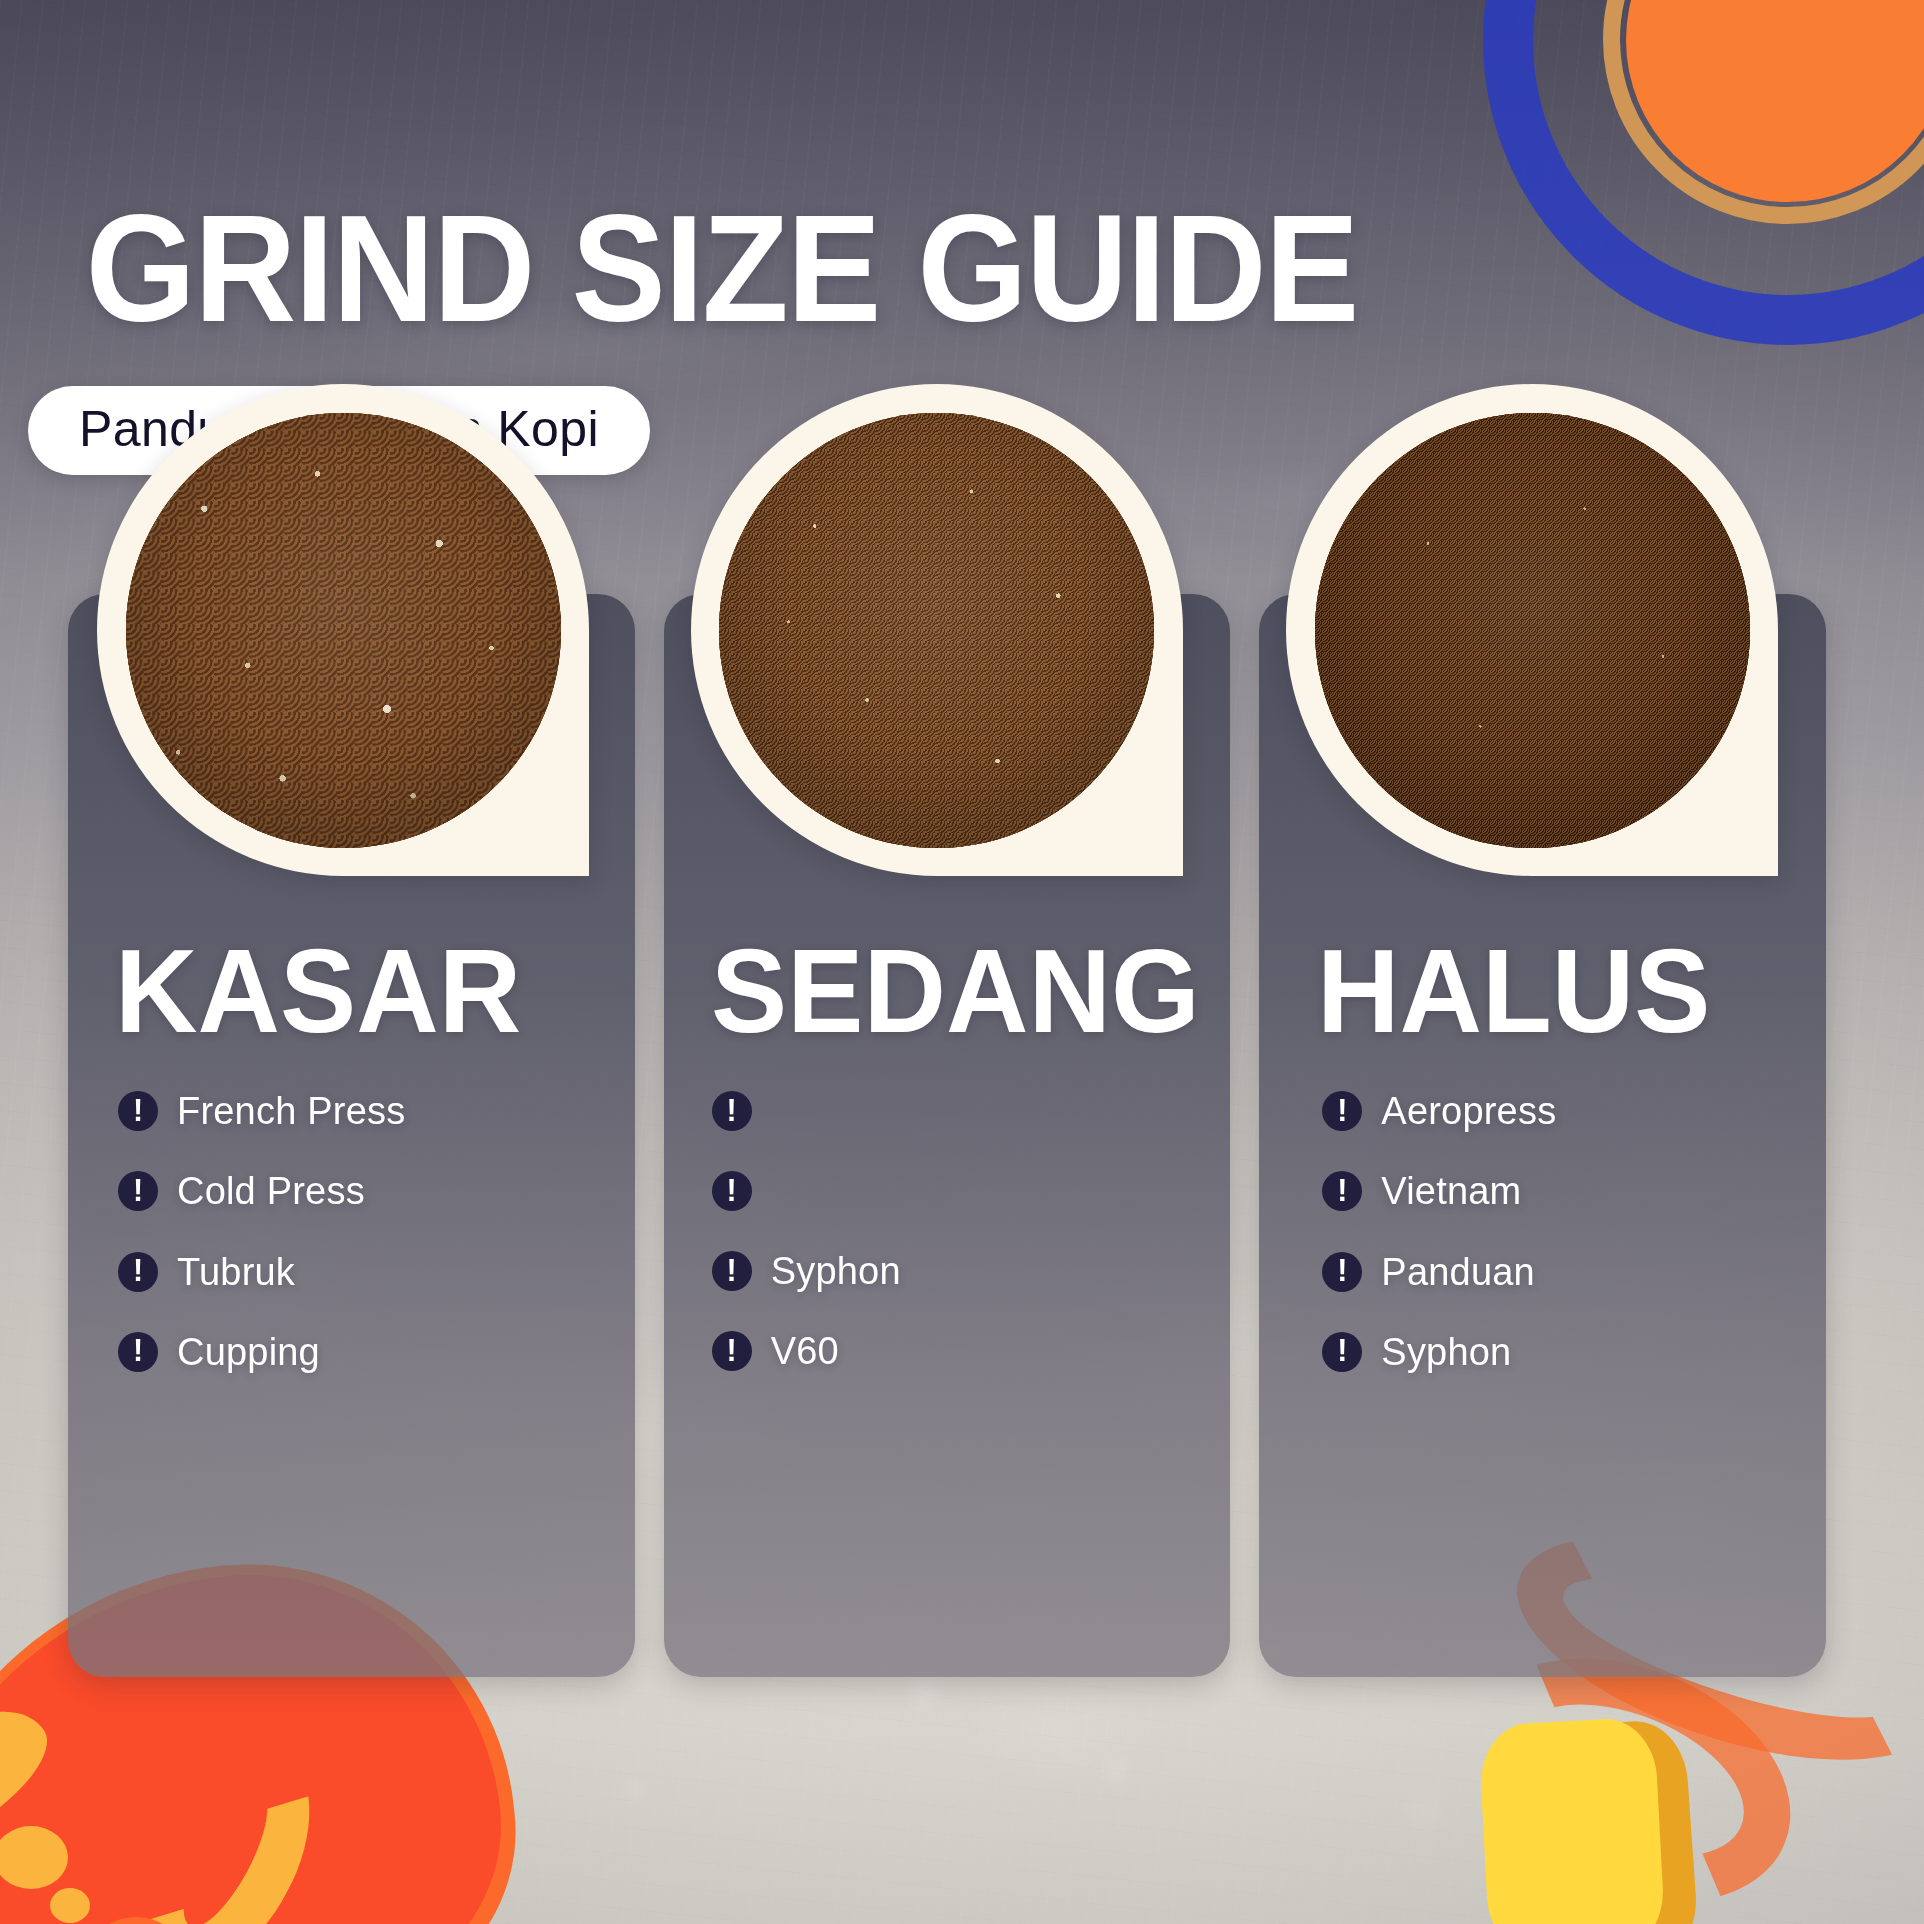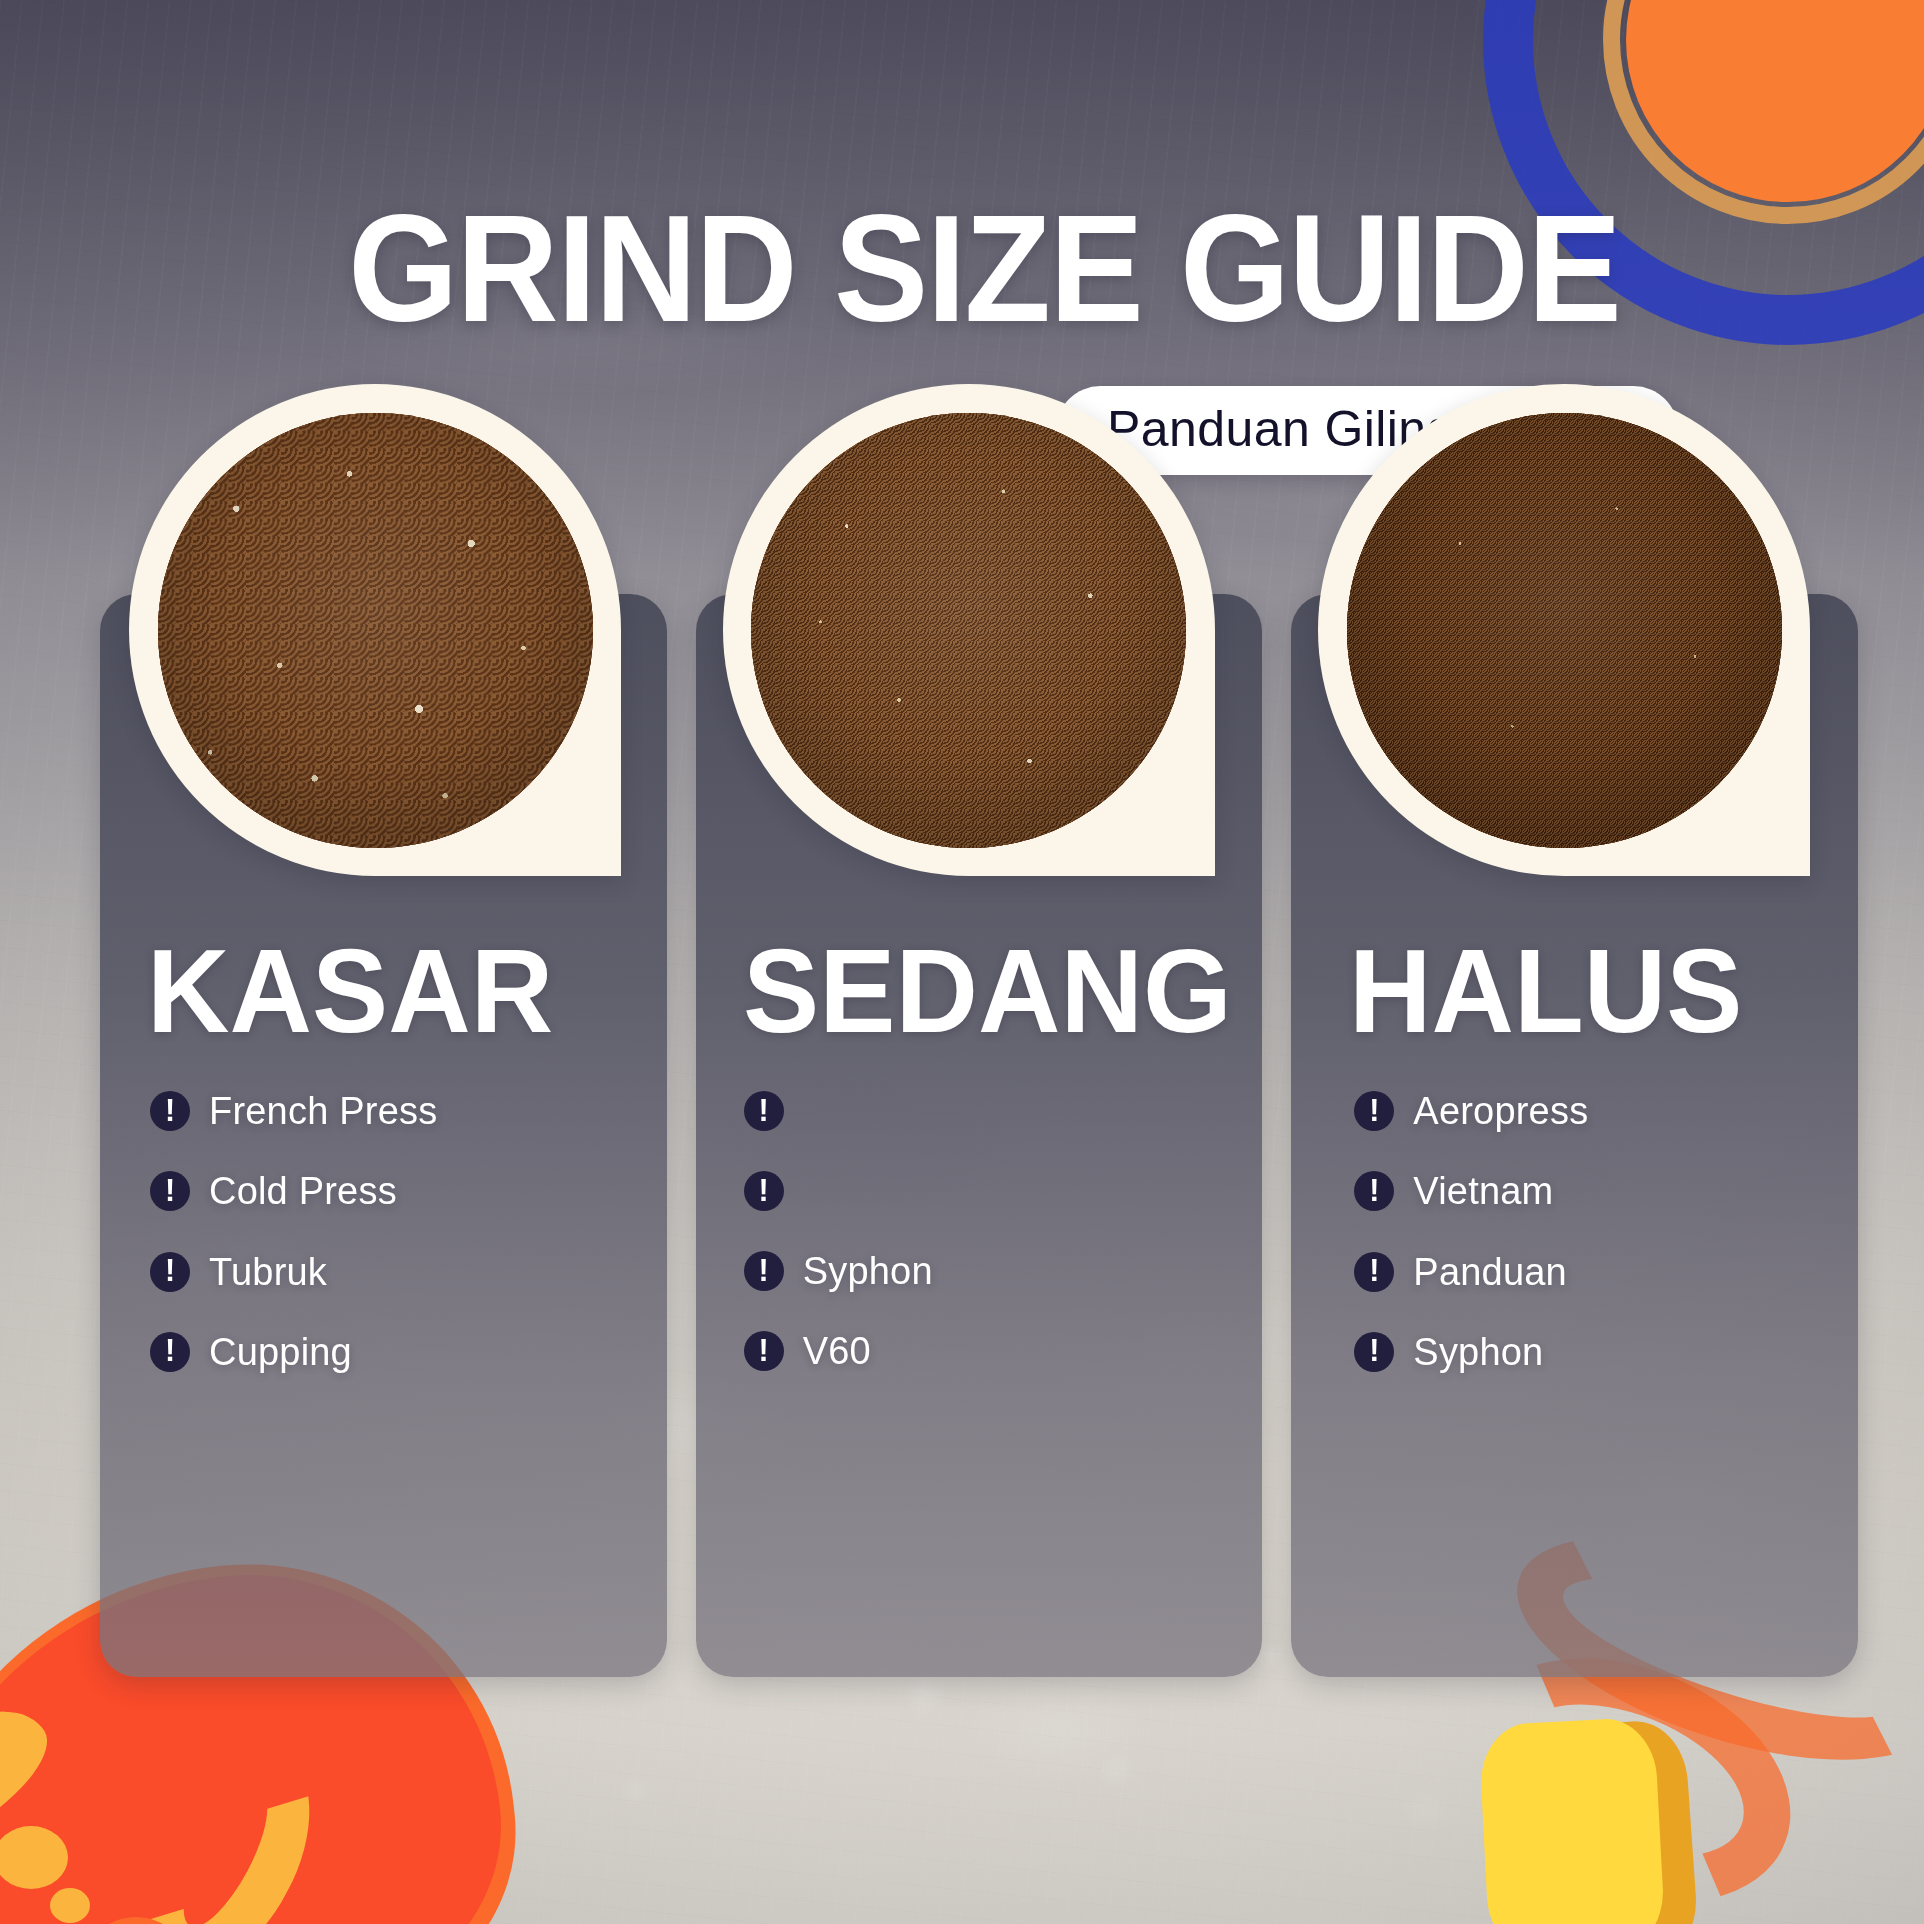--- a/index.html
+++ b/index.html
@@ -120,21 +120,21 @@
     background:#e8a323; border-radius:51px 51px 51px 51px/63px 63px 63px 63px;
     transform:rotate(-4deg);
   }
   #deco-wave .tab-front{
     position:absolute; left:24px; bottom:19px; width:176px; height:233px;
     background:#ffd93d; border-radius:50px 50px 50px 50px/61px 61px 61px 61px;
     transform:rotate(-3deg);
   }
 
   
-  #header { position:absolute; top:0; left:0; width:1678px; text-align:right;padding-left:28px; }
+  #header { position:absolute; top:0; left:0; width:1678px; text-align:left;padding-left:28px; }
   #page-title{
     margin-top:192px;
     font-family:"Liberation Sans", sans-serif;
     font-weight:700;
     font-size:152px;
     letter-spacing:-1.6px;
     color:#ffffff;
     line-height:1;
     transform:scaleX(.93);
     text-shadow:0 3.2px 14.4px rgba(30,28,45,.28);
@@ -152,21 +152,21 @@
     font-size:50px;
     font-weight:400;
     color:#14122b;
     letter-spacing:0.4px;
     line-height:1;
   }
 
   
   #cards{
     position:absolute;
-    left:100px; top:594px;
+    left:68px; top:594px;
     width:1758px; height:1083px;
     display:flex; gap:29px;
   }
   .card{
     position:relative;
     flex:1 1 0;
     border-radius:37px;
     background:linear-gradient(180deg, rgba(74,75,90,.94) 0%, rgba(86,86,101,.90) 35%, rgba(108,105,118,.80) 72%, rgba(120,116,126,.74) 100%);
     box-shadow:0 8px 27px rgba(30,28,45,.20);
     padding:0 0 0 0;

